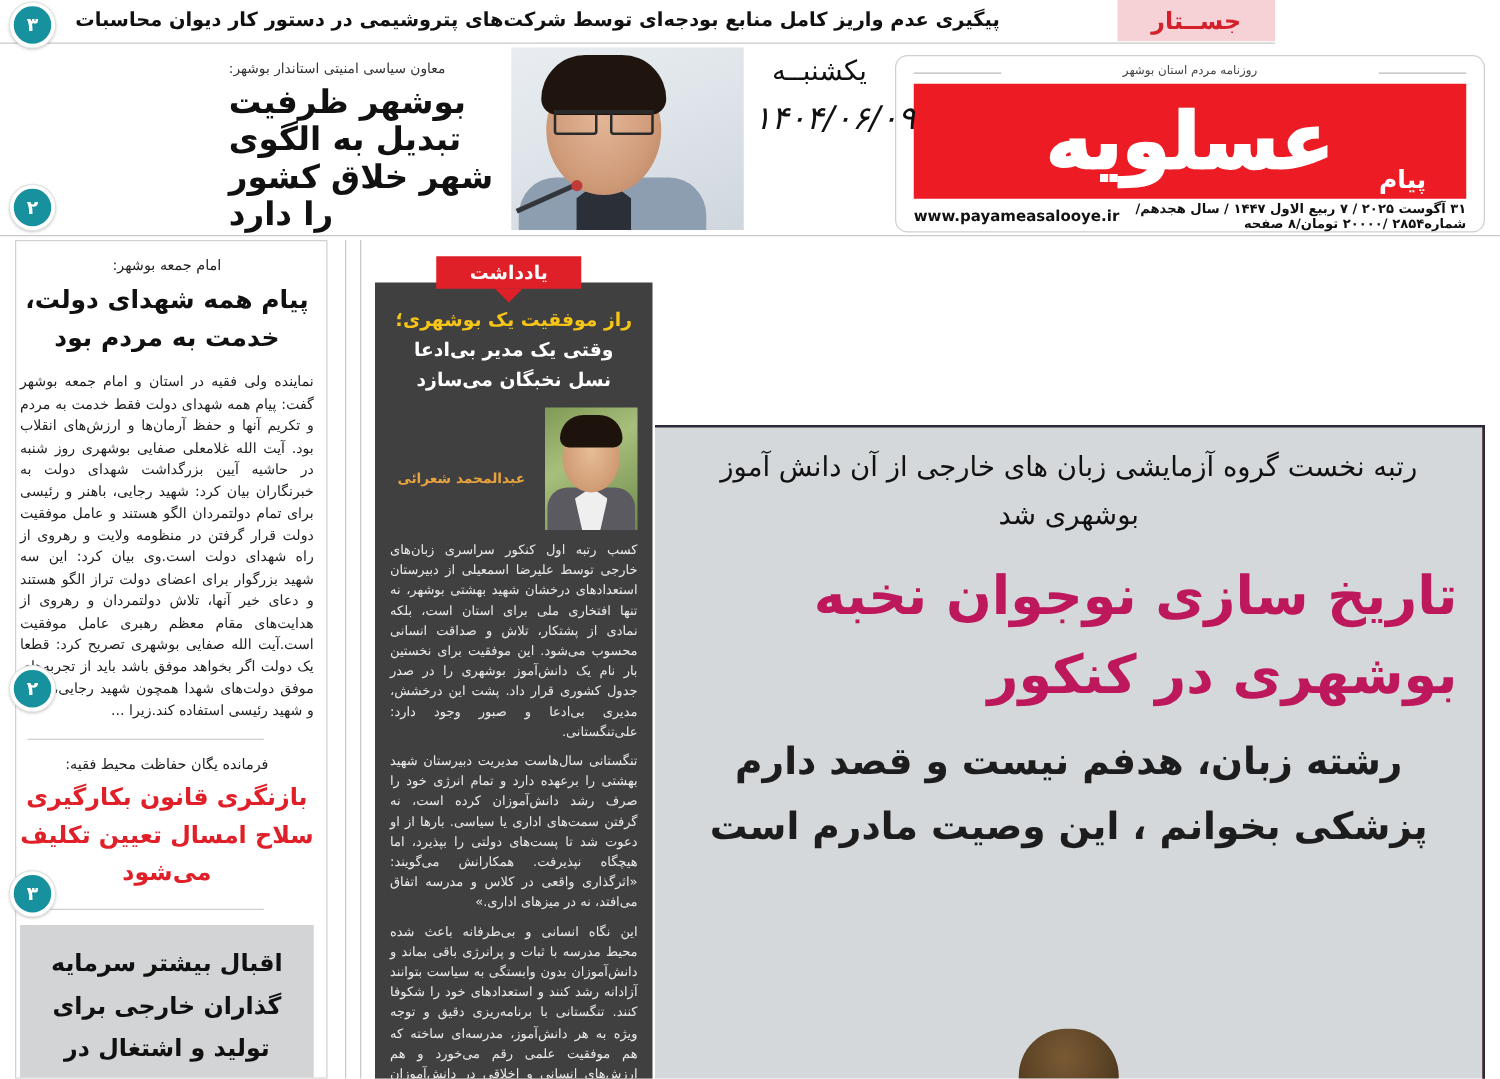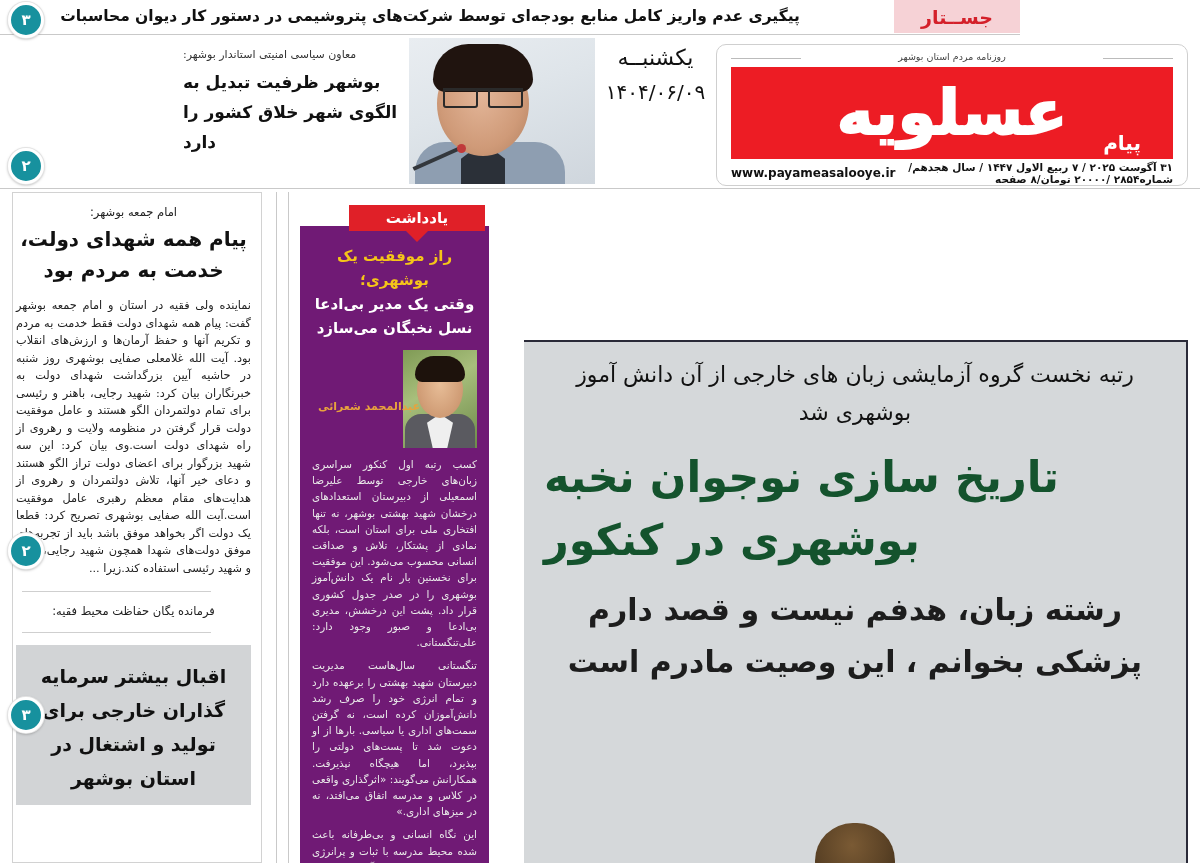--- a/index.html
+++ b/index.html
@@ -85,21 +85,21 @@
     display:flex;align-items:center;justify-content:space-between;
     font-size:10.5px;color:#111;font-weight:bold;
   }
   .mh-url{font-family:"DejaVu Sans",sans-serif;font-size:12px;direction:ltr;font-weight:bold;color:#111;}
 
   .dateblock{
     position:absolute;right:492px;top:45px;width:105px;text-align:center;
     color:#111;
   }
   .dateblock .d1{font-size:22px;letter-spacing:2px;}
-  .dateblock .d2{font-size:20px;margin-top:10px;direction:ltr;}
+  .dateblock .d2{font-size:26px;margin-top:10px;direction:ltr;font-style:italic;}
 
   
   .deputy{
     position:absolute;top:38px;right:605px;width:420px;height:150px;
   }
   .dep-photo{
     position:absolute;right:0;top:0;width:186px;height:146px;
     background:linear-gradient(160deg,#e9edf1 0%,#dfe5ea 42%,#cfd6dd 100%);
     overflow:hidden;
   }
@@ -129,21 +129,21 @@
     background:#2b3038;clip-path:polygon(50% 0,100% 28%,100% 100%,0 100%,0 28%);
   }
   .dep-photo .mic{
     position:absolute;left:2px;top:118px;width:54px;height:4px;background:#33373c;transform:rotate(-24deg);
   }
   .dep-photo .micball{
     position:absolute;left:48px;top:106px;width:9px;height:9px;border-radius:50%;background:#c03a3a;
   }
   .dep-text{position:absolute;right:196px;top:10px;width:216px;text-align:left;}
   .dep-kicker{font-size:11px;color:#333;margin-bottom:6px;}
-  .dep-title{font-size:17px;font-weight:bold;color:#111;line-height:30px;}
+  .dep-title{font-size:26px;font-weight:bold;color:#111;line-height:30px;}
 
   
   .hdr-rule{position:absolute;top:188px;left:0;width:1200px;height:1px;background:#c9c9c9;}
 
   
   .sidebar{
     position:absolute;top:192px;left:12px;width:250px;height:671px;
     border:1px solid #d2d2d2;border-top:1px solid #d2d2d2;
     background:#fff;box-sizing:border-box;padding:12px 10px 0 3px;
     overflow:hidden;
@@ -155,25 +155,25 @@
     font-size:11.3px;line-height:17.5px;color:#222;text-align:justify;margin-top:11px;
   }
   .sb-sep{height:1px;background:#cfcfcf;margin:14px 40px 12px 6px;}
   .sb-gray{
     background:#d2d4d6;padding:14px 10px 10px 10px;margin-top:12px;
   }
   .sb-gray .sb-title{font-size:19px;line-height:34px;font-weight:bold;}
 
   
   .note{
-    position:absolute;top:226px;left:300px;width:189px;height:637px;
-    background:#701a75;overflow:hidden;
+    position:absolute;top:226px;left:300px;width:222px;height:637px;
+    background:#404040;overflow:hidden;
   }
   .note-tab{
-    position:absolute;top:205px;left:349px;width:136px;height:26px;
+    position:absolute;top:205px;left:349px;width:116px;height:26px;
     background:#e02028;color:#fff;font-size:15px;font-weight:bold;
     display:flex;align-items:center;justify-content:center;z-index:6;
   }
   .note-tab:after{
     content:"";position:absolute;bottom:-11px;left:50%;margin-left:-11px;
     border-left:11px solid transparent;border-right:11px solid transparent;
     border-top:11px solid #e02028;
   }
   .note-h{
     padding:18px 12px 0 12px;text-align:center;font-weight:bold;
@@ -217,21 +217,21 @@
     box-sizing:border-box;overflow:hidden;
   }
   .main-rail{
     position:absolute;top:340px;left:1186px;width:2px;height:523px;background:#2a2a38;
   }
   .main-kicker{
     margin:14px 26px 0 26px;text-align:center;color:#111;
     font-size:22px;line-height:38px;font-weight:normal;
   }
   .main-title{
-    margin:14px 20px 0 20px;text-align:left;color:#14532d;
+    margin:14px 20px 0 20px;text-align:right;color:#be185d;
     font-size:43px;line-height:63px;font-weight:bold;
   }
   .main-sub{
     margin:12px 24px 0 24px;text-align:center;color:#1d1d1d;
     font-size:30px;line-height:52px;font-weight:bold;
   }
   .main-photo{
     position:absolute;left:50%;margin-left:-70px;bottom:0;width:140px;height:48px;overflow:hidden;
   }
   .main-photo .head{
@@ -302,20 +302,21 @@
     <div>
       <div class="sb-kicker">امام جمعه بوشهر:</div>
       <div class="sb-title">پیام همه شهدای دولت، خدمت به مردم بود</div>
       <div class="sb-body">نماینده ولی فقیه در استان و امام جمعه بوشهر گفت: پیام همه شهدای دولت فقط خدمت به مردم و تکریم آنها و حفظ آرمان‌ها و ارزش‌های انقلاب بود.  آیت الله غلامعلی صفایی بوشهری روز شنبه در حاشیه آیین بزرگداشت شهدای دولت به خبرنگاران بیان کرد: شهید رجایی، باهنر و رئیسی برای تمام دولتمردان الگو هستند و عامل موفقیت دولت قرار گرفتن در منظومه ولایت و رهروی از راه شهدای دولت است.وی بیان کرد: این سه شهید بزرگوار برای اعضای دولت تراز الگو هستند و دعای خیر آنها، تلاش دولتمردان و رهروی از هدایت‌های مقام معظم رهبری عامل موفقیت است.آیت الله صفایی بوشهری تصریح کرد: قطعا یک دولت اگر بخواهد موفق باشد باید از تجربه‌های موفق دولت‌های شهدا همچون شهید رجایی، باهنر و شهید رئیسی استفاده کند.زیرا ...</div>
     </div>
 
     <div class="sb-sep"></div>
 
     <div>
       <div class="sb-kicker">فرمانده یگان حفاظت محیط فقیه:</div>
+      <div class="sb-title red">بازنگری قانون بکارگیری سلاح امسال تعیین تکلیف می‌شود</div>
     </div>
 
     <div class="sb-sep"></div>
 
     <div class="sb-gray">
       <div class="sb-title">اقبال بیشتر سرمایه گذاران خارجی برای تولید و اشتغال در استان بوشهر</div>
     </div>
 
   </div>
 

